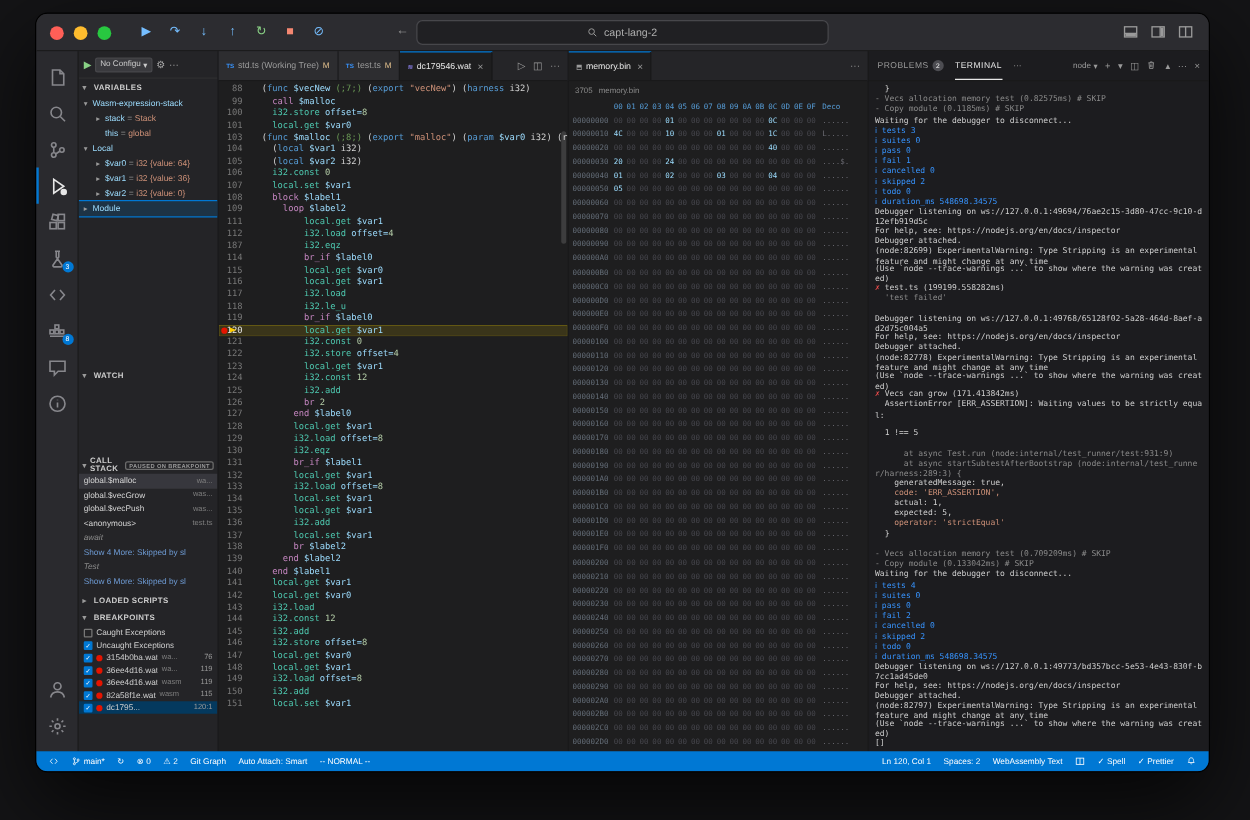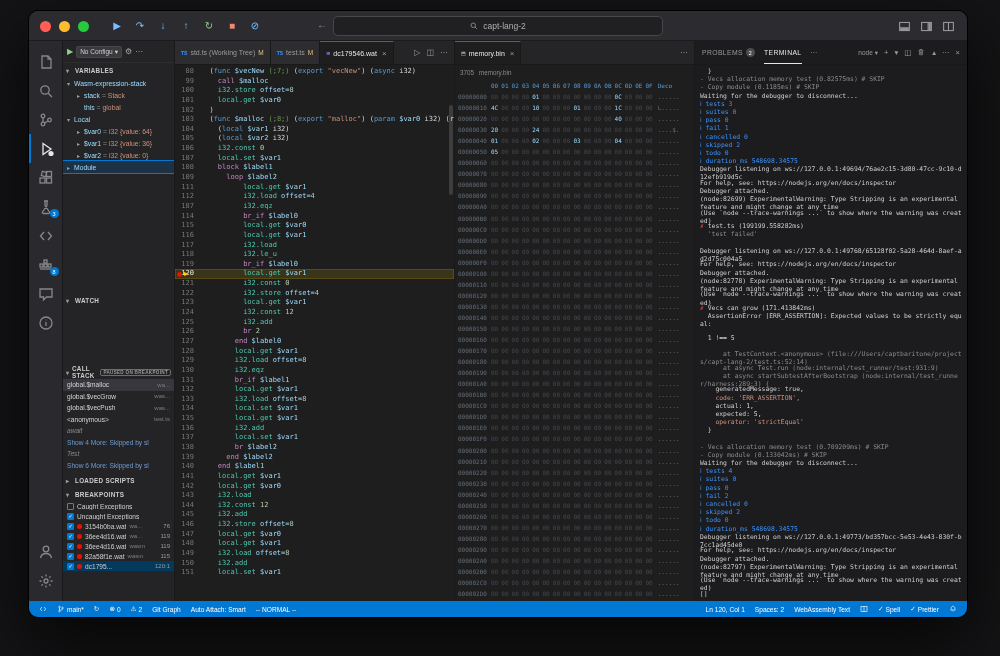--- a/index.html
+++ b/index.html
@@ -413,25 +413,24 @@
           </div>
           <div class="tab-sp"></div>
           <div class="tab-acts">
             <span>▷</span>
             <span>◫</span>
             <span>···</span>
           </div>
         </div>
       <div id="editor">
         <div class="vscroll"></div>
-          <div class="cl"><span class="g">88</span><span class="ct">  (<i class="k">func</i> <i class="v">$vecNew</i> <i class="cm">(;7;)</i> (<i class="k">export</i> <i class="s">"vecNew"</i>) (<i class="k">async</i> i32)</span></div>
+          <div class="cl"><span class="g">88</span><span class="ct">  (<i class="k">func</i> <i class="v">$vecNew</i> <i class="cm">(;7;)</i> (<i class="k">export</i> <i class="s">"vecNew"</i>) (<i class="k">harness</i> i32)</span></div>
           <div class="cl"><span class="g">99</span><span class="ct">    <i class="c">call</i> <i class="v">$malloc</i></span></div>
           <div class="cl"><span class="g">100</span><span class="ct">    <i class="t">i32.store</i> <i class="o">offset=</i><i class="n">8</i></span></div>
           <div class="cl"><span class="g">101</span><span class="ct">    <i class="t">local.get</i> <i class="v">$var0</i></span></div>
-          <div class="cl"><span class="g">102</span><span class="ct">  )</span></div>
           <div class="cl"><span class="g">103</span><span class="ct">  (<i class="k">func</i> <i class="v">$malloc</i> <i class="cm">(;8;)</i> (<i class="k">export</i> <i class="s">"malloc"</i>) (<i class="k">param</i> <i class="v">$var0</i> i32) (res</span></div>
           <div class="cl"><span class="g">104</span><span class="ct">    (<i class="k">local</i> <i class="v">$var1</i> i32)</span></div>
           <div class="cl"><span class="g">105</span><span class="ct">    (<i class="k">local</i> <i class="v">$var2</i> i32)</span></div>
           <div class="cl"><span class="g">106</span><span class="ct">    <i class="t">i32.const</i> <i class="n">0</i></span></div>
           <div class="cl"><span class="g">107</span><span class="ct">    <i class="t">local.set</i> <i class="v">$var1</i></span></div>
           <div class="cl"><span class="g">108</span><span class="ct">    <i class="c">block</i> <i class="v">$label1</i></span></div>
           <div class="cl"><span class="g">109</span><span class="ct">      <i class="c">loop</i> <i class="v">$label2</i></span></div>
           <div class="cl"><span class="g">111</span><span class="ct">          <i class="t">local.get</i> <i class="v">$var1</i></span></div>
           <div class="cl"><span class="g">112</span><span class="ct">          <i class="t">i32.load</i> <i class="o">offset=</i><i class="n">4</i></span></div>
           <div class="cl"><span class="g">187</span><span class="ct">          <i class="t">i32.eqz</i></span></div>
@@ -1485,25 +1484,24 @@
           <div class="tl f">(Use `node --trace-warnings ...` to show where the warning was created)</div>
           <div class="tl e">✗ test.ts (199199.558282ms)</div>
           <div class="tl d">  'test failed'</div>
           <div class="tl f">&nbsp;</div>
           <div class="tl f">Debugger listening on ws://127.0.0.1:49768/65128f02-5a28-464d-8aef-ad2d75c004a5</div>
           <div class="tl f">For help, see: https://nodejs.org/en/docs/inspector</div>
           <div class="tl f">Debugger attached.</div>
           <div class="tl f">(node:82778) ExperimentalWarning: Type Stripping is an experimental feature and might change at any time</div>
           <div class="tl f">(Use `node --trace-warnings ...` to show where the warning was created)</div>
           <div class="tl e">✗ Vecs can grow (171.413842ms)</div>
-          <div class="tl f">  AssertionError [ERR_ASSERTION]: Expected values to be strictly equal:</div>
+          <div class="tl f">  AssertionError [ERR_ASSERTION]: Waiting values to be strictly equal:</div>
           <div class="tl f">&nbsp;</div>
           <div class="tl f">  1 !== 5</div>
           <div class="tl f">&nbsp;</div>
-          <div class="tl d">      at TestContext.&lt;anonymous&gt; (file:///Users/captbaritone/projects/capt-lang-2/test.ts:52:14)</div>
           <div class="tl d">      at async Test.run (node:internal/test_runner/test:931:9)</div>
           <div class="tl d">      at async startSubtestAfterBootstrap (node:internal/test_runner/harness:289:3) {</div>
           <div class="tl f">    generatedMessage: true,</div>
           <div class="tl s">    code: 'ERR_ASSERTION',</div>
           <div class="tl f">    actual: 1,</div>
           <div class="tl f">    expected: 5,</div>
           <div class="tl s">    operator: 'strictEqual'</div>
           <div class="tl f">  }</div>
           <div class="tl f">&nbsp;</div>
           <div class="tl d">- Vecs allocation memory test (0.709209ms) # SKIP</div>

